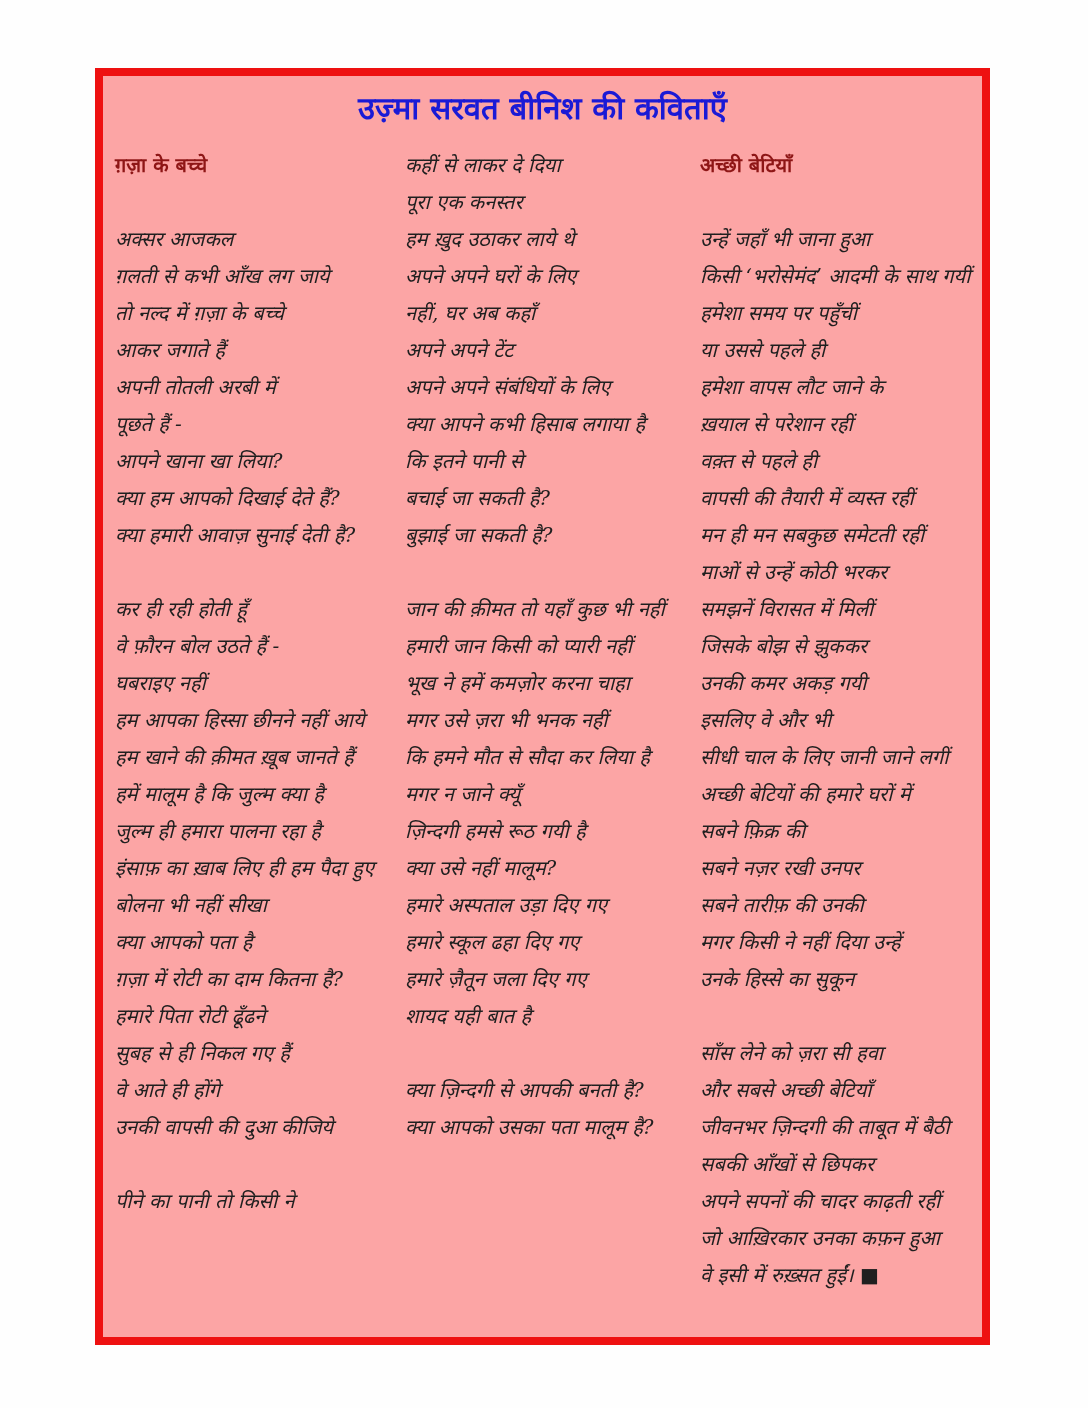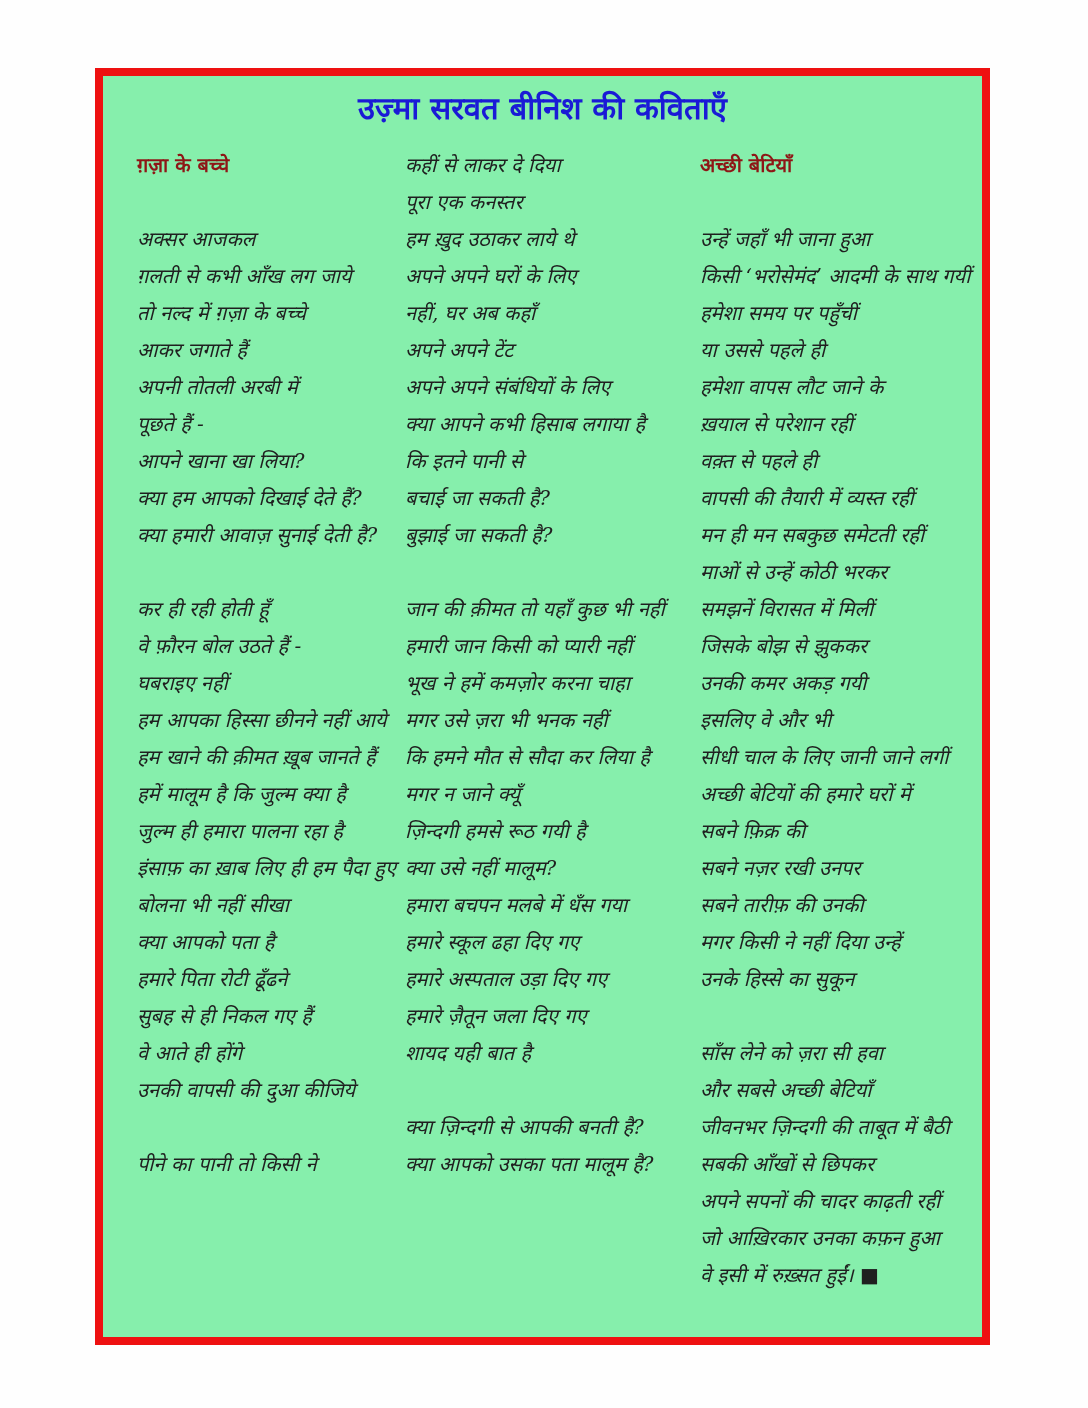--- a/index.html
+++ b/index.html
@@ -15,39 +15,39 @@
     overflow: hidden;
   }
   .frame {
     position: absolute;
     left: 95px;
     top: 68px;
     width: 895px;
     height: 1277px;
     box-sizing: border-box;
     border: 8px solid #ee1111;
-    background: #86efac;
+    background: #fca5a5;
   }
   .title {
     position: absolute;
     top: 12px;
     left: 0;
     width: 100%;
     text-align: center;
     font-family: "DejaVu Sans", "Liberation Sans", sans-serif;
     font-weight: bold;
     font-size: 31px;
     line-height: 40px;
     color: #1a1ad6;
   }
   .col {
     position: absolute;
     top: 71px;
   }
-  .col-1 { left: 12px;  width: 288px; margin-left: 22px; }
+  .col-1 { left: 12px;  width: 288px; }
   .col-2 { left: 302px; width: 292px; }
   .col-3 { left: 597px; width: 282px; }
   .line {
     height: 37px;
     line-height: 37px;
     font-family: "DejaVu Serif", "Liberation Serif", serif;
     font-style: italic;
     font-size: 20px;
     color: #1f1f1f;
     white-space: nowrap;
@@ -83,20 +83,21 @@
         <div class="line">कर ही रही होती हूँ</div>
         <div class="line">वे फ़ौरन बोल उठते हैं -</div>
         <div class="line">घबराइए नहीं</div>
         <div class="line">हम आपका हिस्सा छीनने नहीं आये</div>
         <div class="line">हम खाने की क़ीमत ख़ूब जानते हैं</div>
         <div class="line">हमें मालूम है कि जुल्म क्या है</div>
         <div class="line">जुल्म ही हमारा पालना रहा है</div>
         <div class="line">इंसाफ़ का ख़ाब लिए ही हम पैदा हुए</div>
         <div class="line">बोलना भी नहीं सीखा</div>
         <div class="line">क्या आपको पता है</div>
+        <div class="line">ग़ज़ा में रोटी का दाम कितना है?</div>
         <div class="line">हमारे पिता रोटी ढूँढने</div>
         <div class="line">सुबह से ही निकल गए हैं</div>
         <div class="line">वे आते ही होंगे</div>
         <div class="line">उनकी वापसी की दुआ कीजिये</div>
         <div class="line blank"></div>
         <div class="line">पीने का पानी तो किसी ने</div>
       </div>
     <div class="col col-2">
         <div class="line">कहीं से लाकर दे दिया</div>
         <div class="line">पूरा एक कनस्तर</div>
@@ -111,23 +112,22 @@
         <div class="line">बुझाई जा सकती है?</div>
         <div class="line blank"></div>
         <div class="line">जान की क़ीमत तो यहाँ कुछ भी नहीं</div>
         <div class="line">हमारी जान किसी को प्यारी नहीं</div>
         <div class="line">भूख ने हमें कमज़ोर करना चाहा</div>
         <div class="line">मगर उसे ज़रा भी भनक नहीं</div>
         <div class="line">कि हमने मौत से सौदा कर लिया है</div>
         <div class="line">मगर न जाने क्यूँ</div>
         <div class="line">ज़िन्दगी हमसे रूठ गयी है</div>
         <div class="line">क्या उसे नहीं मालूम?</div>
-        <div class="line">हमारा बचपन मलबे में धँस गया</div>
+        <div class="line">हमारे अस्पताल उड़ा दिए गए</div>
         <div class="line">हमारे स्कूल ढहा दिए गए</div>
-        <div class="line">हमारे अस्पताल उड़ा दिए गए</div>
         <div class="line">हमारे ज़ैतून जला दिए गए</div>
         <div class="line">शायद यही बात है</div>
         <div class="line blank"></div>
         <div class="line">क्या ज़िन्दगी से आपकी बनती है?</div>
         <div class="line">क्या आपको उसका पता मालूम है?</div>
       </div>
     <div class="col col-3">
         <div class="line heading">अच्छी बेटियाँ</div>
         <div class="line blank"></div>
         <div class="line">उन्हें जहाँ भी जाना हुआ</div>

